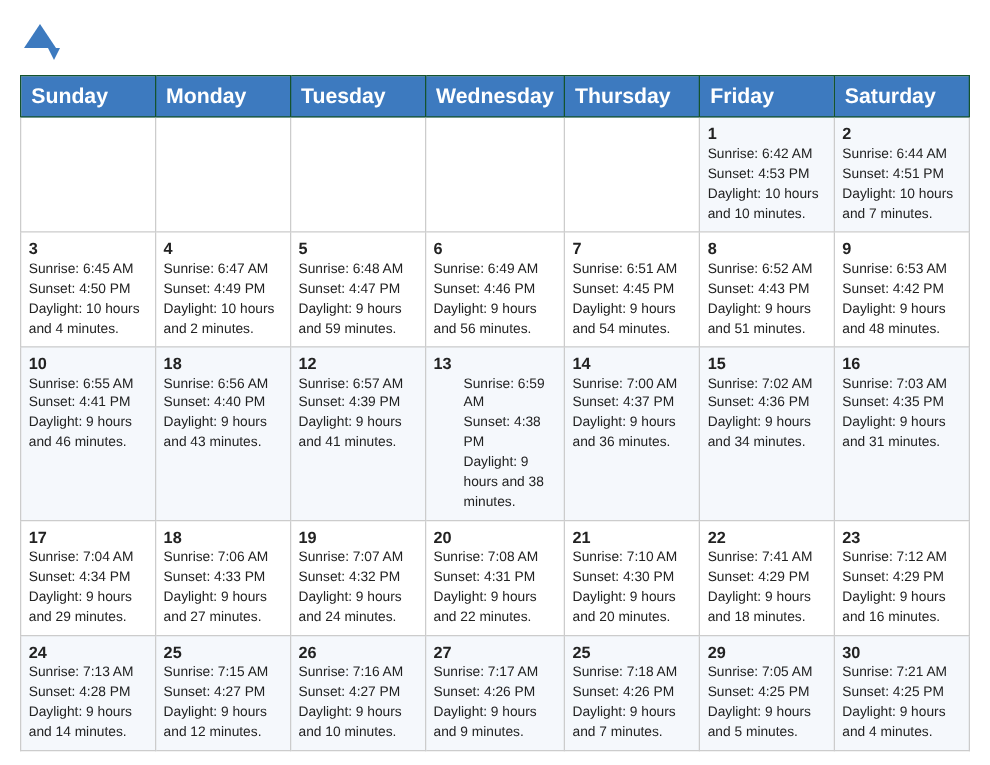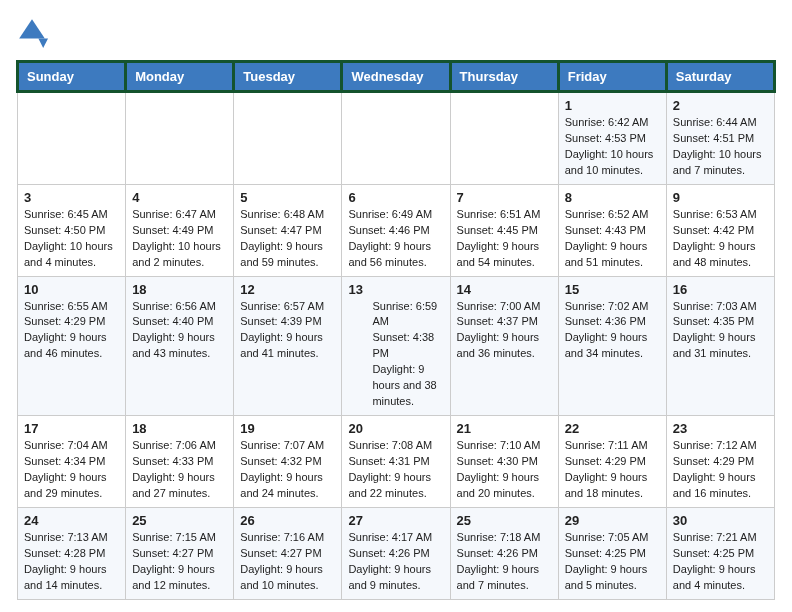--- a/index.html
+++ b/index.html
@@ -46,25 +46,25 @@
     }
     table {
       width: 100%;
       border-collapse: collapse;
     }
     thead tr {
       background-color: #3d7abf;
     }
     thead th {
       color: #fff;
-      font-size: 13px;
+      font-size: 17px;
       font-weight: bold;
       padding: 6px 8px;
       text-align: left;
-      border: 3px solid #14532d;
+      border: 1px solid #14532d;
     }
     tbody tr {
       vertical-align: top;
     }
     tbody td {
       border: 1px solid #ccc;
       padding: 5px 6px;
       font-size: 11px;
       color: #222;
       width: calc(100% / 7);
@@ -182,21 +182,21 @@
           <span class="day-number">9</span>
           <div class="day-info" style="white-space: pre-line;">Sunrise: 6:53 AM
 Sunset: 4:42 PM
 Daylight: 9 hours and 48 minutes.</div>
         </td>
       </tr>
       <tr>
         <td>
           <span class="day-number">10</span>
           <div class="day-info" style="white-space: pre-line;">Sunrise: 6:55 AM
-Sunset: 4:29 PM
+Sunset: 4:41 PM
 Daylight: 9 hours and 46 minutes.</div>
         </td>
         <td>
           <span class="day-number">18</span>
           <div class="day-info" style="white-space: pre-line;">Sunrise: 6:56 AM
 Sunset: 4:40 PM
 Daylight: 9 hours and 43 minutes.</div>
         </td>
         <td>
           <span class="day-number">12</span>
@@ -255,21 +255,21 @@
 Daylight: 9 hours and 22 minutes.</div>
         </td>
         <td>
           <span class="day-number">21</span>
           <div class="day-info" style="white-space: pre-line;">Sunrise: 7:10 AM
 Sunset: 4:30 PM
 Daylight: 9 hours and 20 minutes.</div>
         </td>
         <td>
           <span class="day-number">22</span>
-          <div class="day-info" style="white-space: pre-line;">Sunrise: 7:11 AM
+          <div class="day-info" style="white-space: pre-line;">Sunrise: 7:41 AM
 Sunset: 4:29 PM
 Daylight: 9 hours and 18 minutes.</div>
         </td>
         <td>
           <span class="day-number">23</span>
           <div class="day-info" style="white-space: pre-line;">Sunrise: 7:12 AM
 Sunset: 4:29 PM
 Daylight: 9 hours and 16 minutes.</div>
         </td>
       </tr>
@@ -287,21 +287,21 @@
 Daylight: 9 hours and 12 minutes.</div>
         </td>
         <td>
           <span class="day-number">26</span>
           <div class="day-info" style="white-space: pre-line;">Sunrise: 7:16 AM
 Sunset: 4:27 PM
 Daylight: 9 hours and 10 minutes.</div>
         </td>
         <td>
           <span class="day-number">27</span>
-          <div class="day-info" style="white-space: pre-line;">Sunrise: 4:17 AM
+          <div class="day-info" style="white-space: pre-line;">Sunrise: 7:17 AM
 Sunset: 4:26 PM
 Daylight: 9 hours and 9 minutes.</div>
         </td>
         <td>
           <span class="day-number">25</span>
           <div class="day-info" style="white-space: pre-line;">Sunrise: 7:18 AM
 Sunset: 4:26 PM
 Daylight: 9 hours and 7 minutes.</div>
         </td>
         <td>

